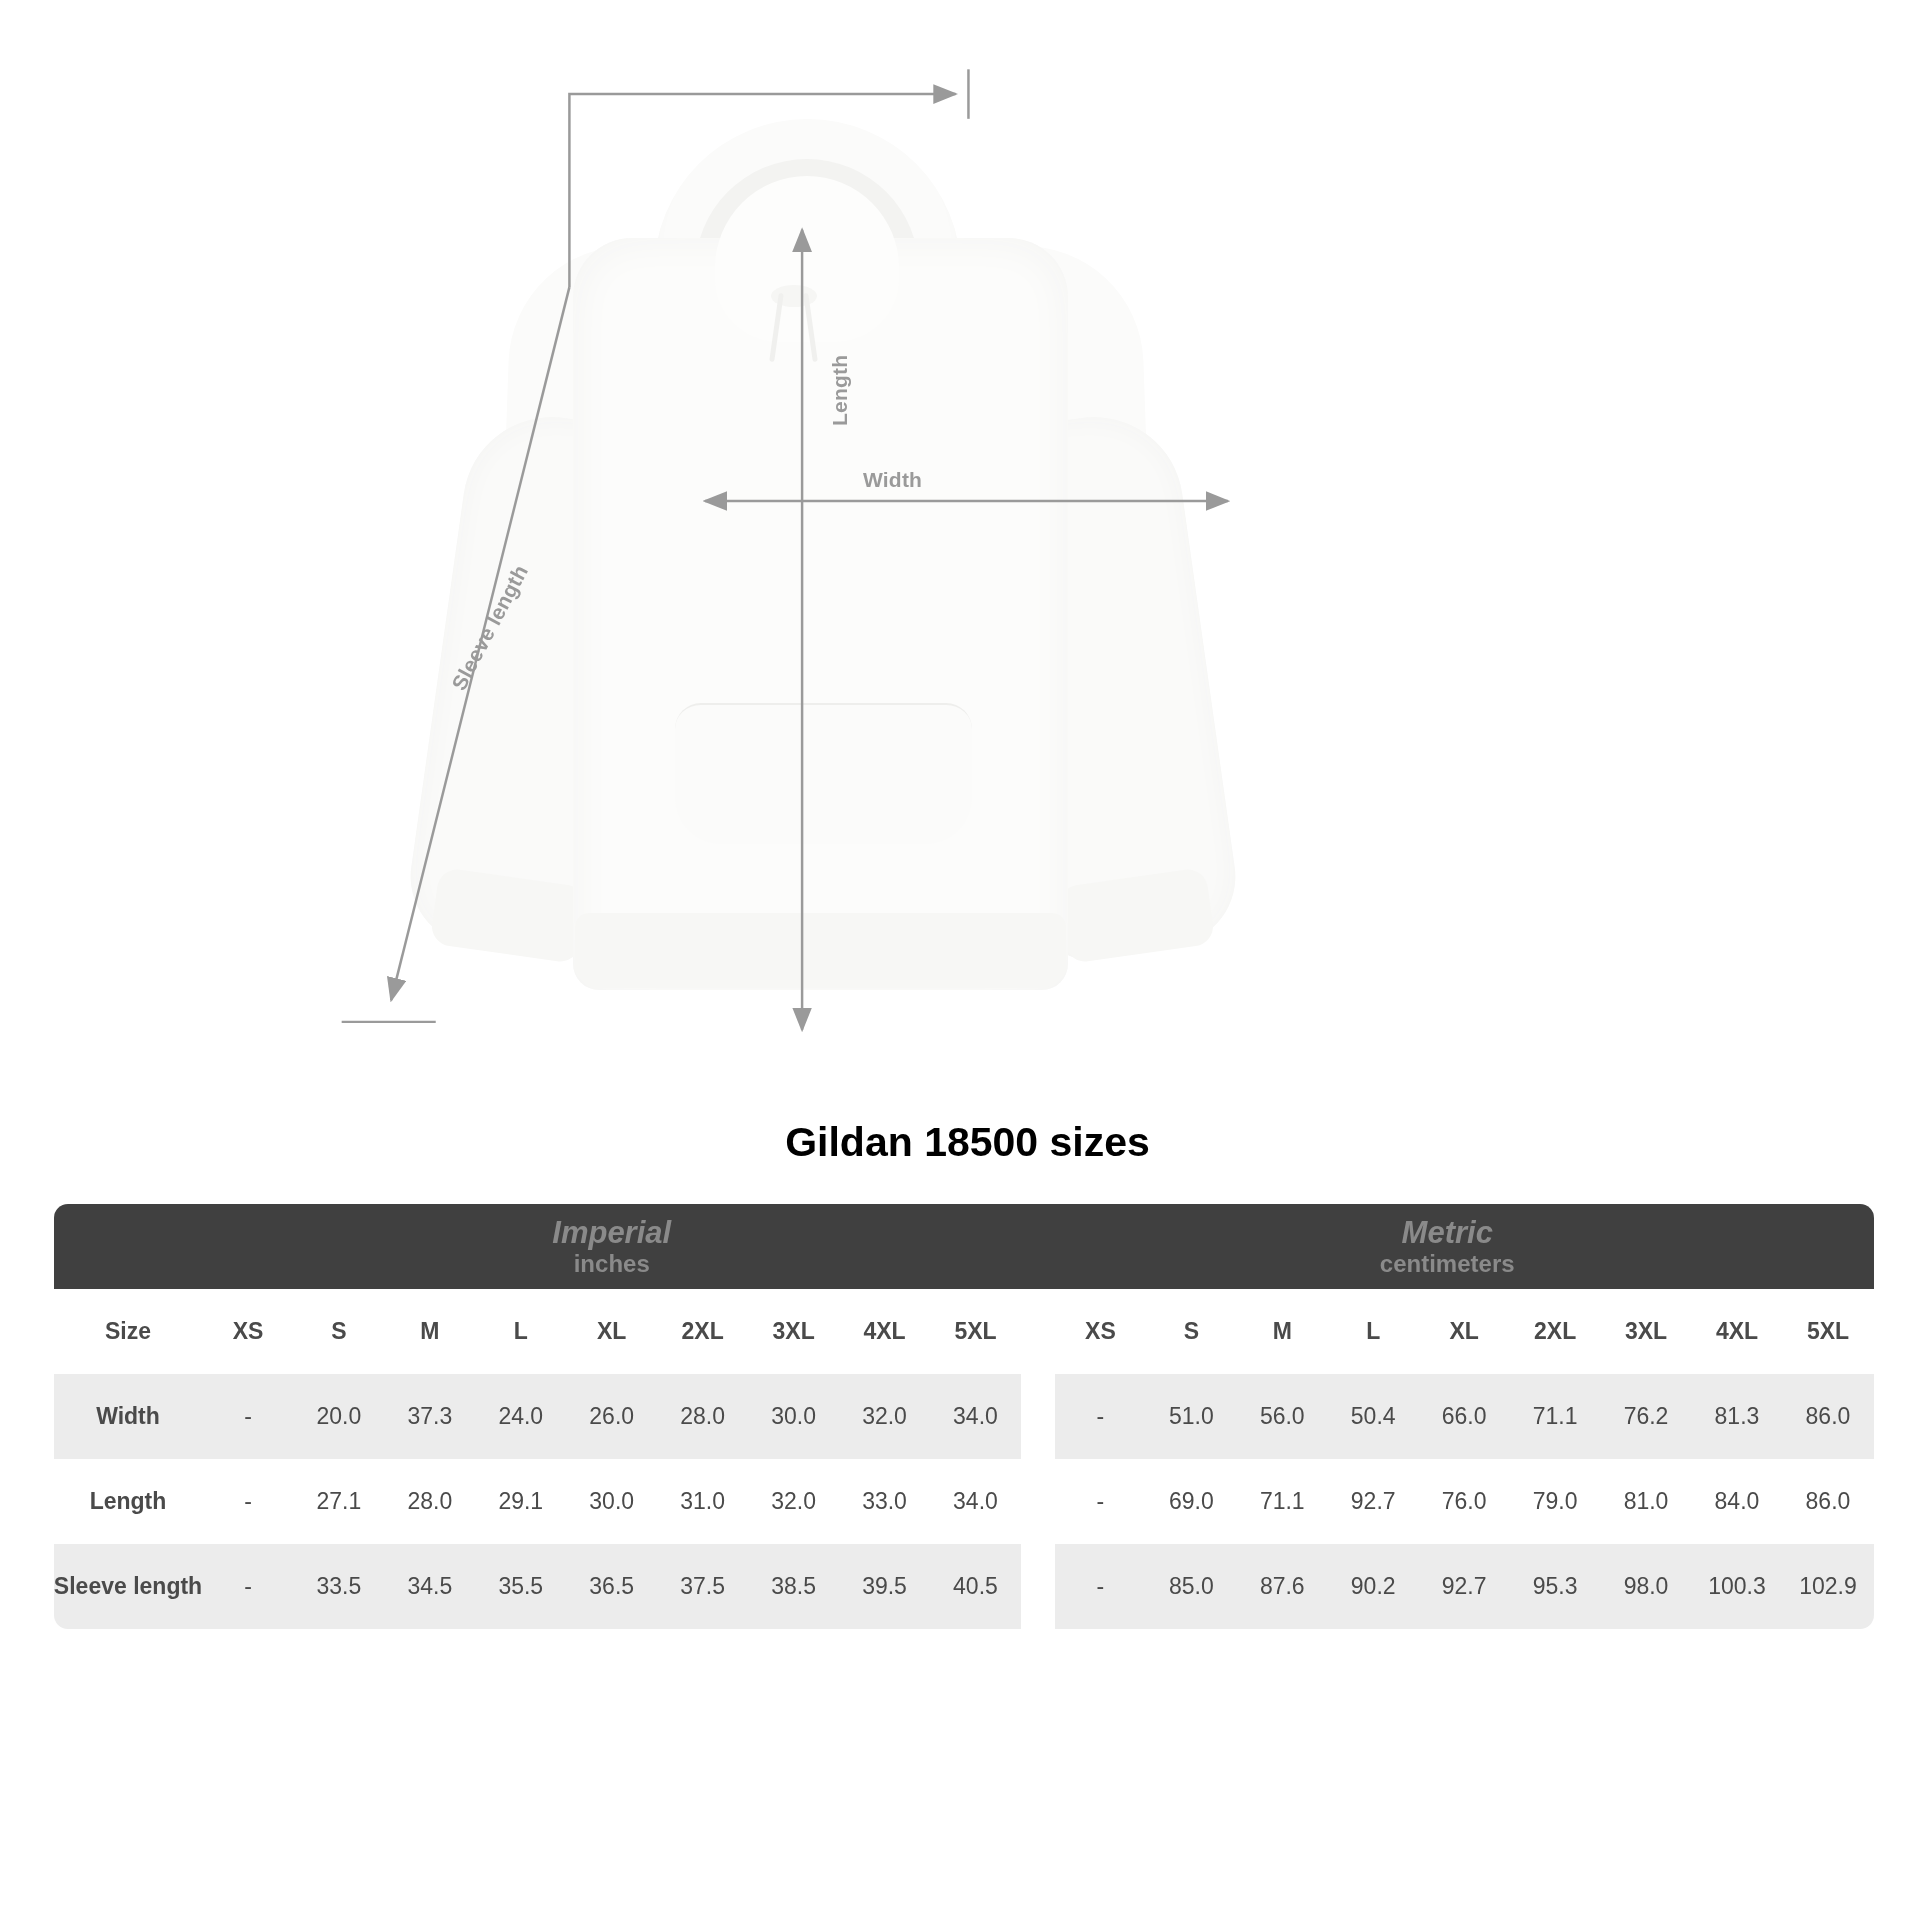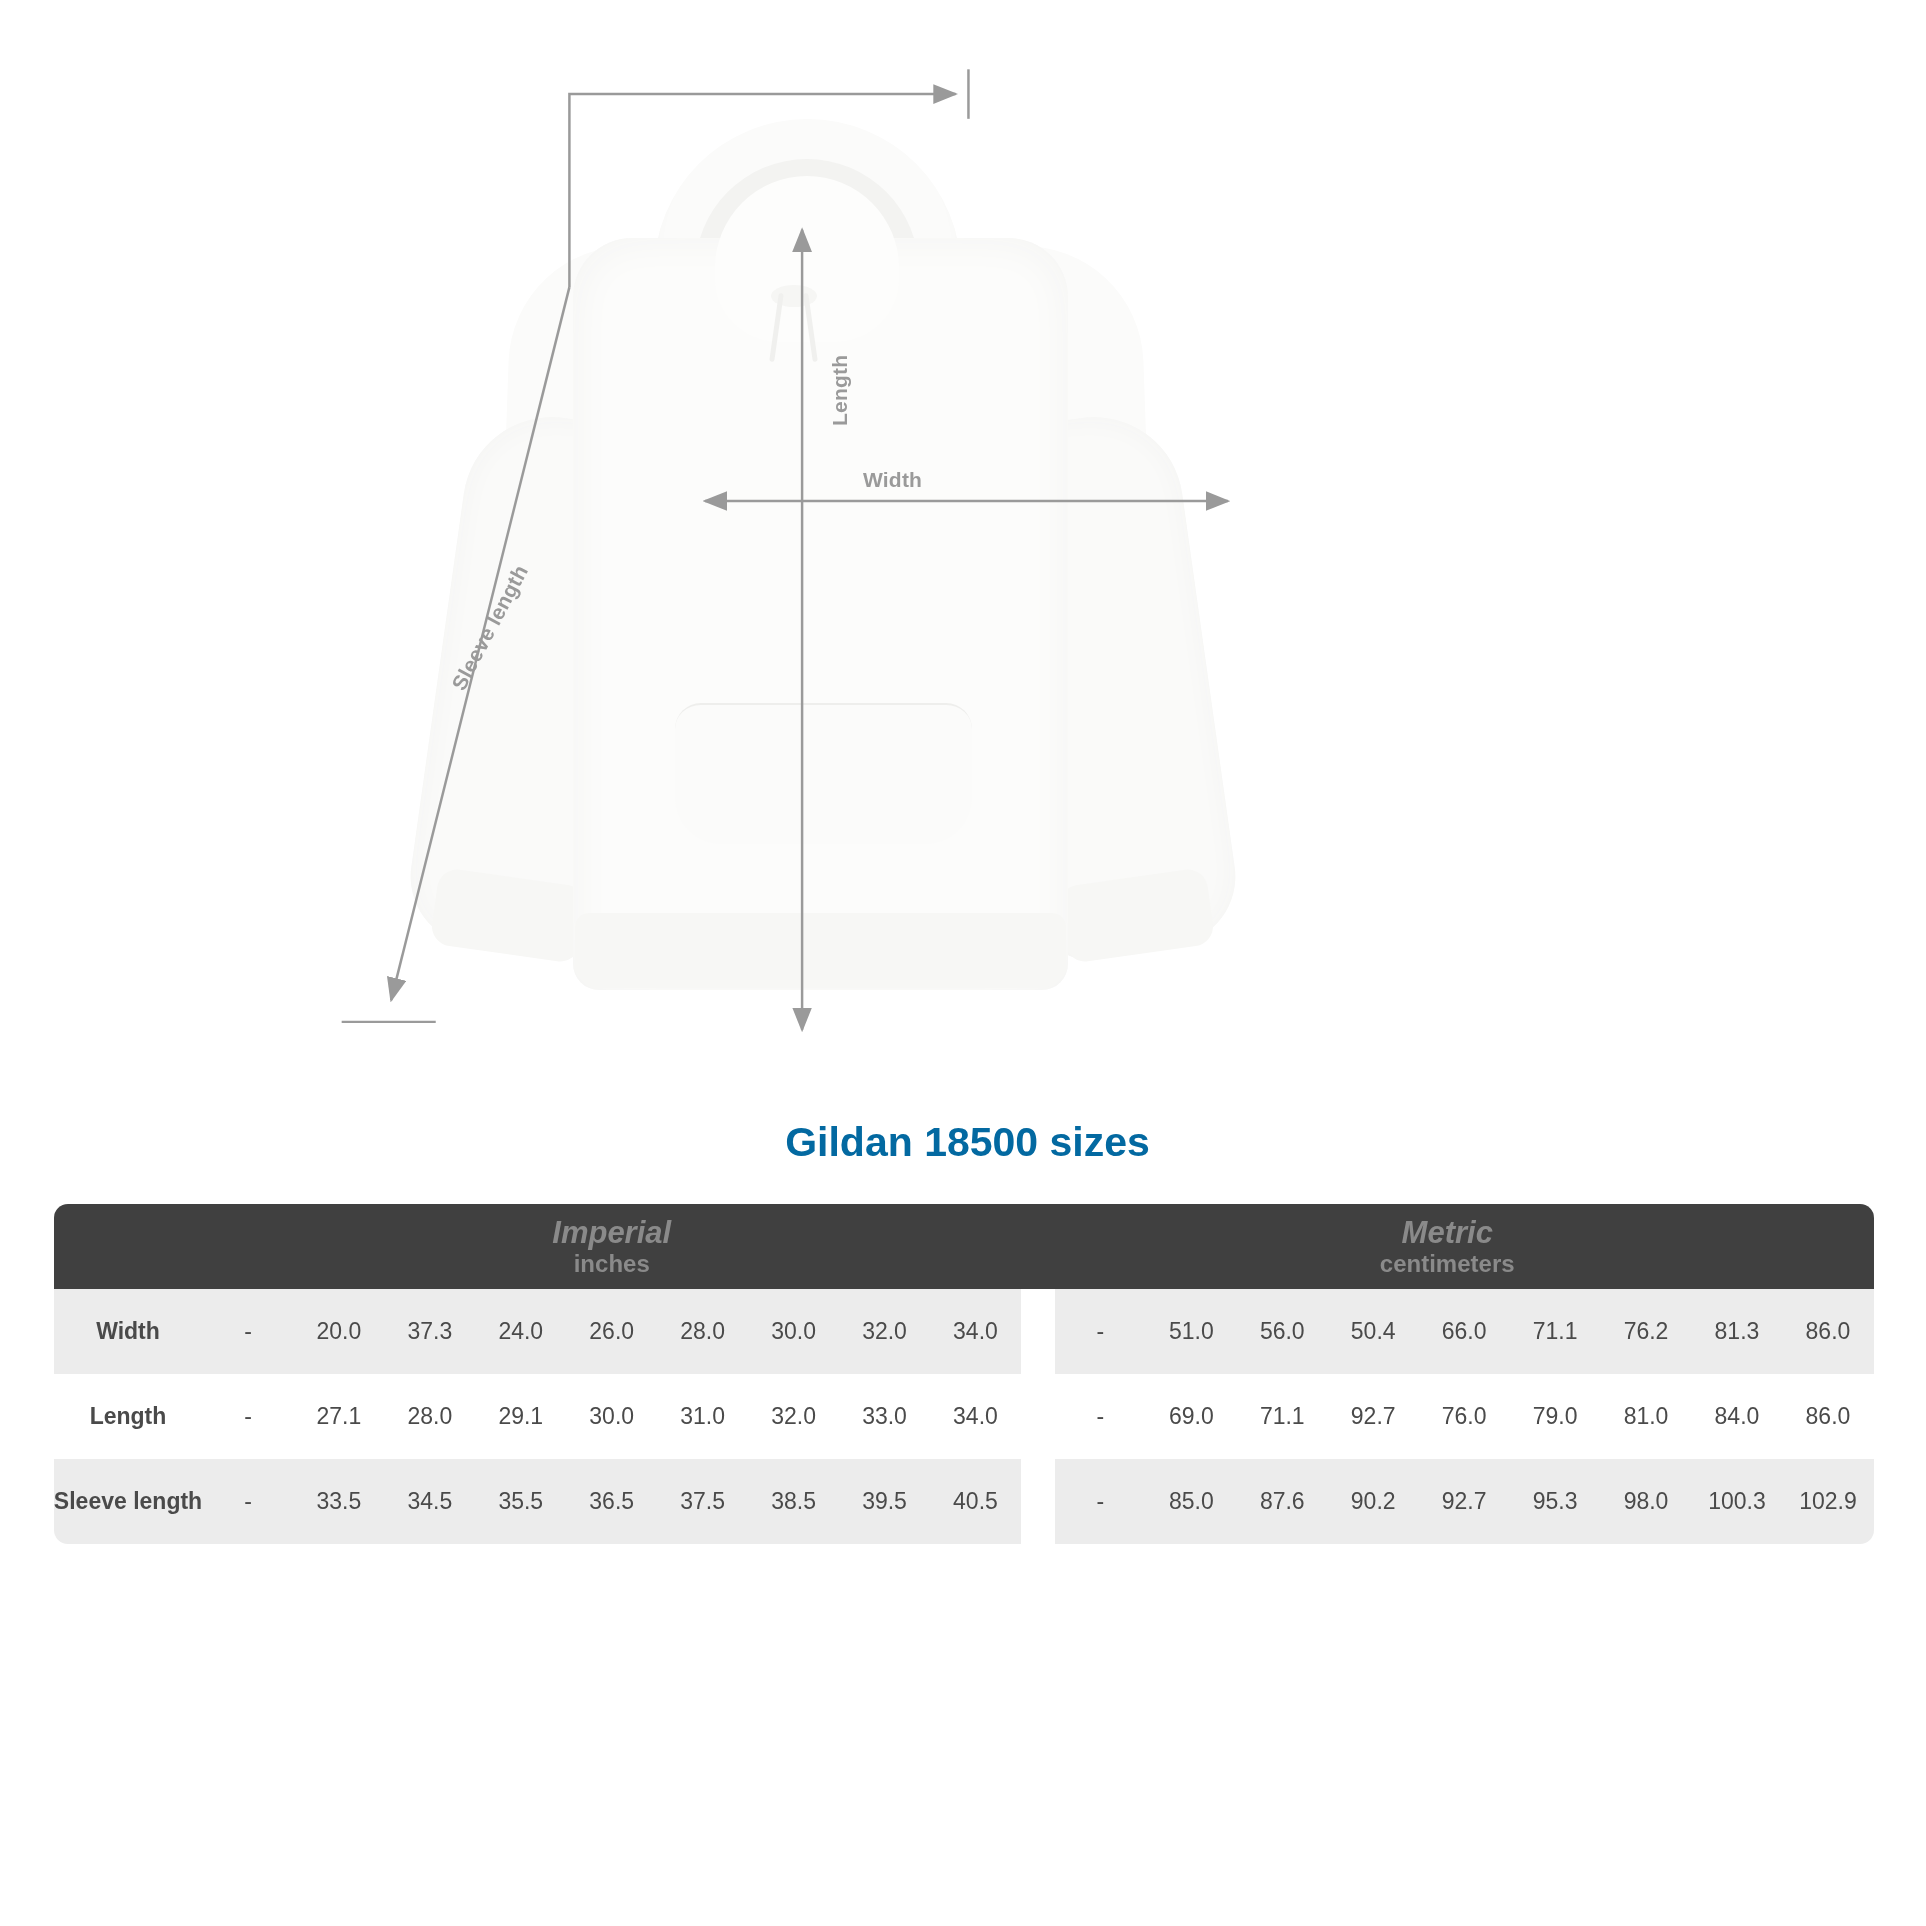--- a/index.html
+++ b/index.html
@@ -194,21 +194,21 @@
   }
 
   
   .title-block {
     text-align: center;
     margin-top: 10px;
   }
   .chart-title {
     font-size: 41px;
     font-weight: bold;
-    color: #0369a1;
+    color: #000000;
     margin: 0 0 18px 8px;
   }
   .chart-note {
     font-size: 22px;
     font-style: italic;
     color: #6d6d6d;
     margin: 0;
   }
 
   
@@ -361,20 +361,42 @@
         <th class="unit-left"></th>
         <th colspan="9">
           <span class="unit-name">Imperial</span>
           <span class="unit-sub">inches</span>
         </th>
         <th colspan="10" class="unit-right">
           <span class="unit-name">Metric</span>
           <span class="unit-sub">centimeters</span>
         </th>
       </tr>
+      <tr class="head-row">
+        <th>Size</th>
+        <th>XS</th>
+        <th>S</th>
+        <th>M</th>
+        <th>L</th>
+        <th>XL</th>
+        <th>2XL</th>
+        <th>3XL</th>
+        <th>4XL</th>
+        <th>5XL</th>
+        <th class="spacer-cell"></th>
+        <th>XS</th>
+        <th>S</th>
+        <th>M</th>
+        <th>L</th>
+        <th>XL</th>
+        <th>2XL</th>
+        <th>3XL</th>
+        <th>4XL</th>
+        <th>5XL</th>
+      </tr>
     </thead>
     <tbody>
       <tr class="band">
         <td class="row-label">Width</td>
         <td>-</td>
         <td>20.0</td>
         <td>37.3</td>
         <td>24.0</td>
         <td>26.0</td>
         <td>28.0</td>

